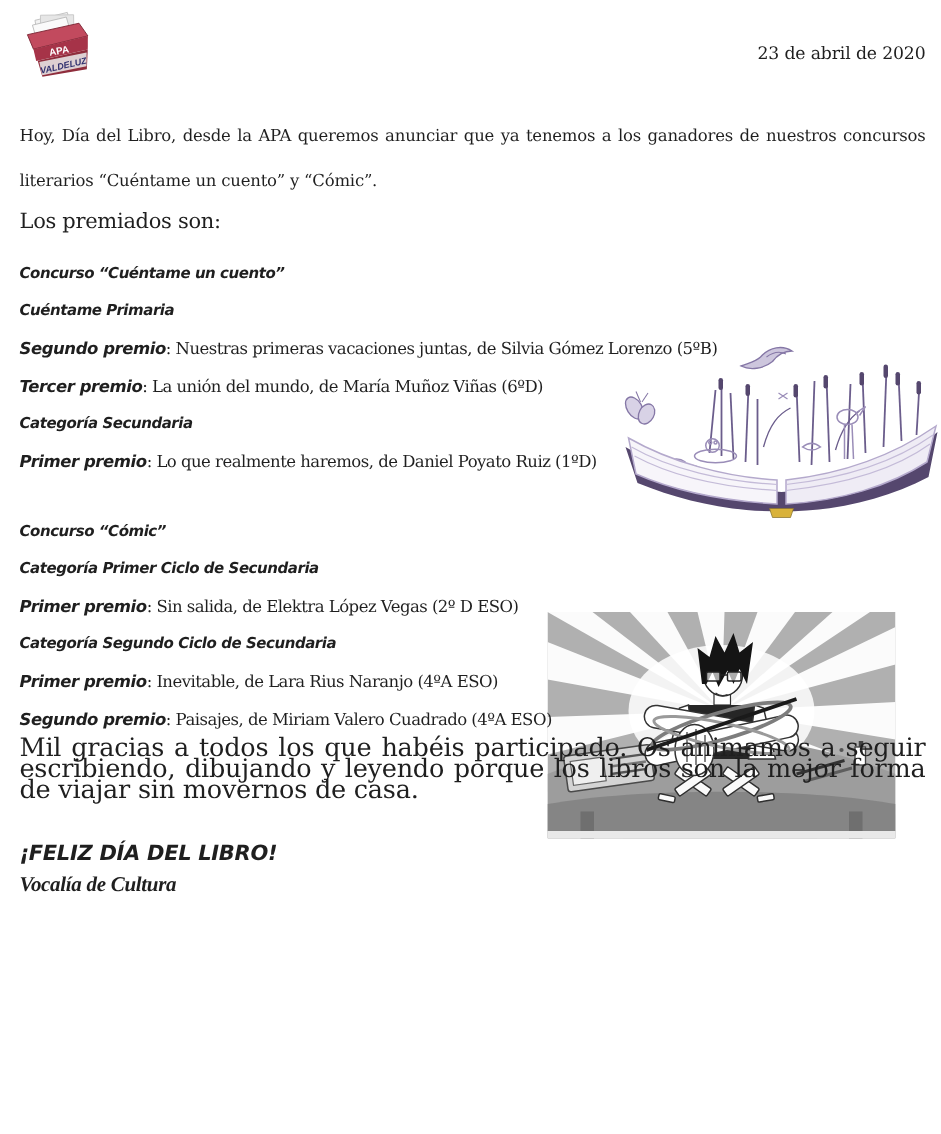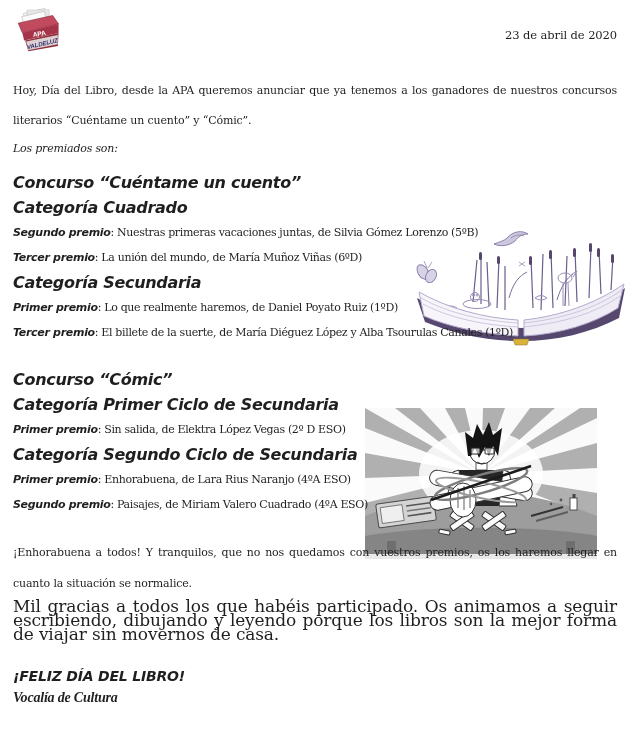--- a/index.html
+++ b/index.html
@@ -5,24 +5,24 @@
   html,body{margin:0;padding:0;background:#ffffff;}
   .page{
     position:relative;width:627px;height:756px;background:#ffffff;
     font-family:"DejaVu Serif",serif;color:#1f1f1f;overflow:hidden;
   }
   p{margin:0;}
   .date{position:absolute;top:28px;right:10px;font-size:11.5px;letter-spacing:-0.1px;}
   .logo{position:absolute;top:6px;left:13px;width:52px;height:46px;}
   .content{position:absolute;left:13px;right:10px;top:76px;}
   .intro{font-size:11px;line-height:30px;text-align:justify;letter-spacing:-0.15px;}
-  .premiados{font-size:11px;line-height:25px;letter-spacing:-0.2px;font-style:italic;}
+  .premiados{font-size:14px;line-height:25px;letter-spacing:-0.2px;}
   .heading{
     font-family:"DejaVu Sans",sans-serif;font-weight:700;font-style:italic;
-    font-size:16px;line-height:25px;letter-spacing:-0.3px;white-space:nowrap;
+    font-size:10px;line-height:25px;letter-spacing:-0.3px;white-space:nowrap;
   }
   .title1{margin-top:9px;}
   .title2{margin-top:22px;}
   .award{font-size:11px;line-height:25px;letter-spacing:-0.35px;white-space:nowrap;}
   .award b{
     font-family:"DejaVu Sans",sans-serif;font-weight:700;font-style:italic;
     font-size:11px;letter-spacing:-0.3px;
   }
   .closing-1{margin-top:20px;font-size:11px;line-height:31px;text-align:justify;letter-spacing:-0.15px;}
   .closing-2{font-size:17px;line-height:14px;text-align:justify;letter-spacing:-0.15px;}
@@ -203,36 +203,34 @@
       <line x1="66" y1="92" x2="166" y2="58" stroke="#1a1a1a" stroke-width="2.5"></line>
     </g>
   </svg>
 
   <div class="content">
     <p class="intro">Hoy, Día del Libro, desde la APA queremos anunciar que ya tenemos a los ganadores de nuestros concursos literarios “Cuéntame un cuento” y “Cómic”.</p>
     <p class="premiados">Los premiados son:</p>
 
     <p class="heading title1">Concurso “Cuéntame un cuento”</p>
 
-    <p class="heading">Categoría Cuadrado</p>
+    <p class="heading">Cuéntame Primaria</p>
     <p class="award"><b>Segundo premio</b><span>: Nuestras primeras vacaciones juntas, de Silvia Gómez Lorenzo (5ºB)</span></p>
     <p class="award"><b>Tercer premio</b><span>: La unión del mundo, de María Muñoz Viñas (6ºD)</span></p>
 
     <p class="heading">Categoría Secundaria</p>
     <p class="award"><b>Primer premio</b><span>: Lo que realmente haremos, de Daniel Poyato Ruiz (1ºD)</span></p>
-    <p class="award"><b>Tercer premio</b><span>: El billete de la suerte, de María Diéguez López y Alba Tsourulas Canales (1ºD)</span></p>
 
     <p class="heading title2">Concurso “Cómic”</p>
 
     <p class="heading">Categoría Primer Ciclo de Secundaria</p>
     <p class="award"><b>Primer premio</b><span>: Sin salida, de Elektra López Vegas (2º D ESO)</span></p>
 
     <p class="heading">Categoría Segundo Ciclo de Secundaria</p>
-    <p class="award"><b>Primer premio</b><span>: Enhorabuena, de Lara Rius Naranjo (4ºA ESO)</span></p>
+    <p class="award"><b>Primer premio</b><span>: Inevitable, de Lara Rius Naranjo (4ºA ESO)</span></p>
     <p class="award"><b>Segundo premio</b><span>: Paisajes, de Miriam Valero Cuadrado (4ºA ESO)</span></p>
 
-    <p class="closing-1">¡Enhorabuena a todos! Y tranquilos, que no nos quedamos con vuestros premios, os los haremos llegar en cuanto la situación se normalice.</p>
     <p class="closing-2">Mil gracias a todos los que habéis participado. Os animamos a seguir escribiendo, dibujando y leyendo porque los libros son la mejor forma de viajar sin movernos de casa.</p>
 
     <p class="feliz">¡FELIZ DÍA DEL LIBRO!</p>
     <p class="vocalia">Vocalía de Cultura</p>
   </div>
 </div>
 
 </body></html>

